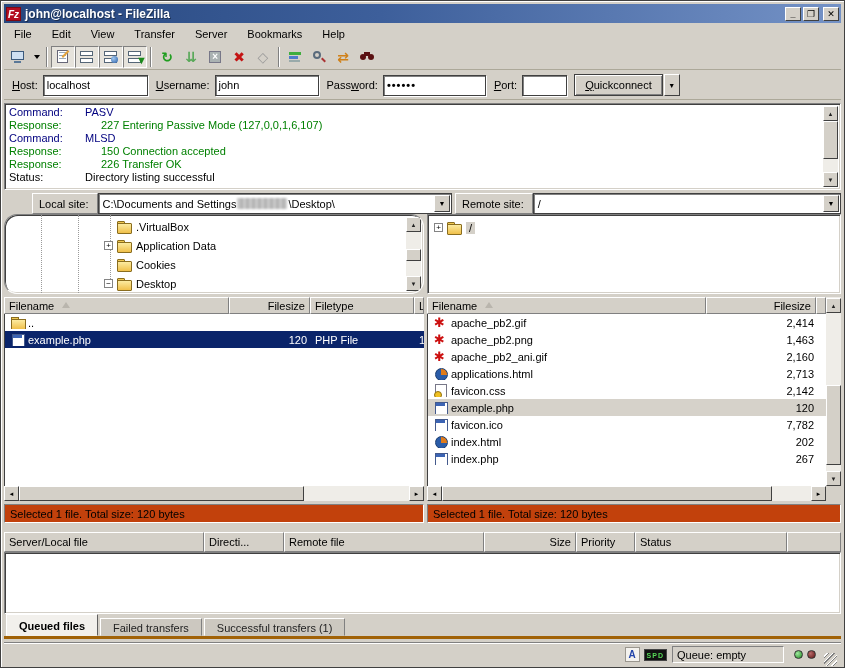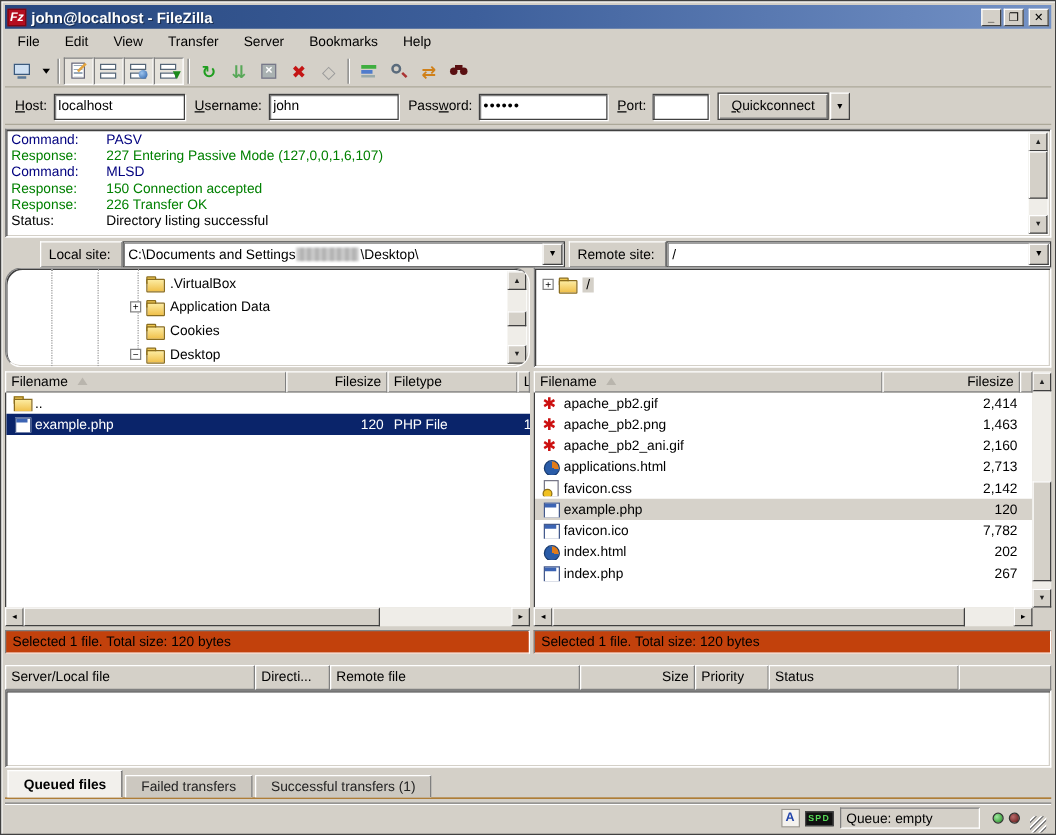--- a/index.html
+++ b/index.html
@@ -83,21 +83,21 @@
 
   
   .sunken { background:#fff; border:1px solid #808080; border-right-color:#fff; border-bottom-color:#fff;
             box-shadow:inset 1px 1px 0 #404040, inset -1px -1px 0 #d4d0c8; }
 
   
   .log { position:absolute; top:102px; left:3px; right:3px; height:87px; padding:2px 18px 2px 4px; overflow:hidden; }
   .log-line { display:flex; height:13px; line-height:13px; }
   .log-line .lbl { width:76px; flex:0 0 76px; }
   .log-line[data-kind="command"] { color:#00007f; }
-  .log-line[data-kind="response"] { color:#008000; }
+  .log-line[data-kind="response"] { color:#008000;gap:16px; }
   .log-line[data-kind="status"] { color:#000; }
 
   
   .vscroll { position:absolute; top:2px; right:2px; bottom:2px; width:15px; background:#efede8; }
   .sb-btn { position:absolute; left:0; width:15px; height:15px; background:#d4d0c8;
             border:1px solid; border-color:#fff #404040 #404040 #fff; font-size:6px;
             display:flex; align-items:center; justify-content:center; color:#222; }
   .sb-up { top:0; } .sb-down { bottom:0; }
   .sb-thumb { position:absolute; left:0; width:15px; background:#d4d0c8;
               border:1px solid; border-color:#fff #404040 #404040 #fff; }
@@ -185,27 +185,27 @@
 
   
   .sel-status { position:absolute; top:503px; height:19px; padding:3px 0 0 5px;
                 border:1px solid; border-color:#808080 #fff #fff #808080; background:#c2410c; }
   .sel-status.local { left:3px; width:420px; }
   .sel-status.remote { left:426px; right:3px; }
 
   
   .queue-header { position:absolute; top:531px; left:3px; right:3px; height:20px; display:flex; }
   .queue-header .hcell { height:20px; padding-top:3px; }
-  .q0 { width:200px; } .q1 { width:60px; } .q2 { width:200px; }
+  .q0 { width:200px; } .q1 { width:80px; } .q2 { width:200px; }
   .q3 { width:92px; } .q4 { width:59px; } .q5 { width:152px; } .q6 { flex:1; }
   .queue-body { position:absolute; top:551px; left:3px; right:3px; height:62px; }
 
   
   .tabs { position:absolute; top:615px; left:3px; right:3px; height:23px; display:flex; align-items:flex-end;
-          border-bottom:1px solid #a16207; padding-left:2px; }
+          border-bottom:3px solid #a16207; padding-left:2px; }
   .tab { height:18px; padding:3px 12px 0 12px; background:#ccc8c0; border:1px solid;
          border-color:#fff #808080 transparent #fff; margin-right:2px; white-space:nowrap; color:#222; }
   .tab[data-active="true"] { height:22px; padding-top:5px; background:#f2f0ec; font-weight:bold; color:#000;
          border-color:#fff #606060 transparent #fff; z-index:2; }
 
   
   .statusbar { position:absolute; top:641px; left:3px; right:3px; height:24px;
                border-top:1px solid #808080; box-shadow:inset 0 1px 0 #fff;
                display:flex; align-items:center; justify-content:flex-end; padding:0 4px; }
   .ascii-ind { width:15px; height:15px; background:#f4f2ee; border:1px solid #9a968e;

